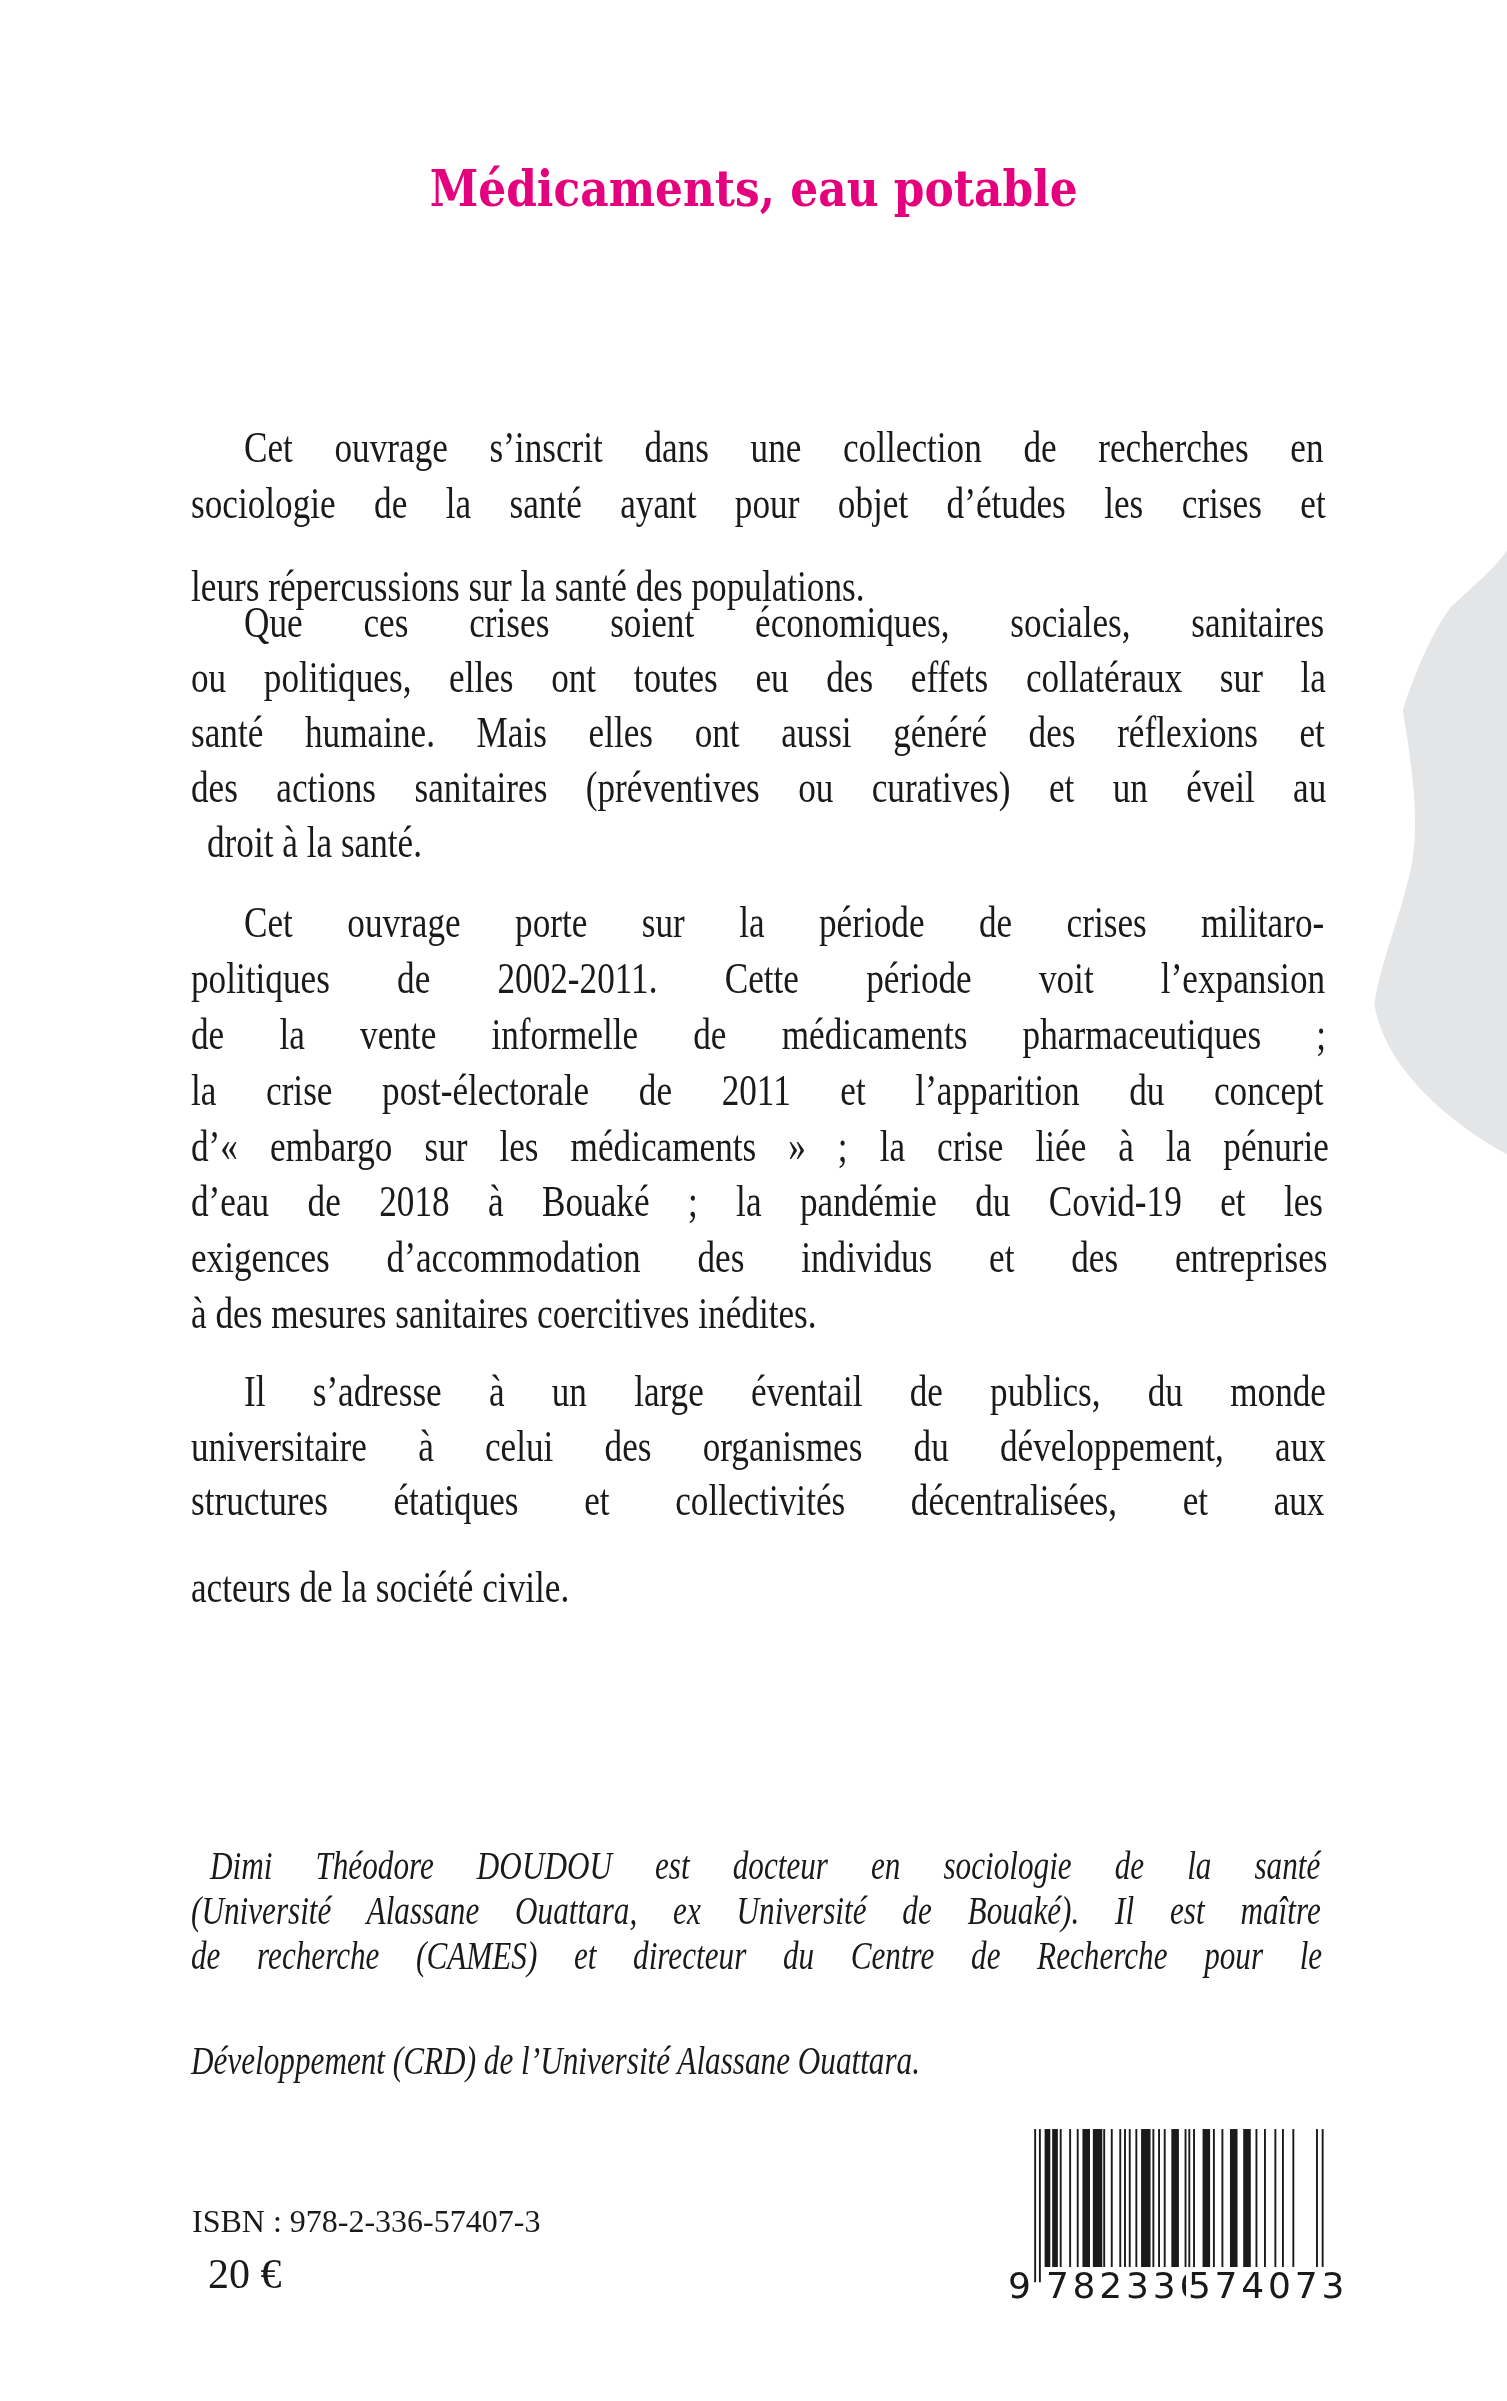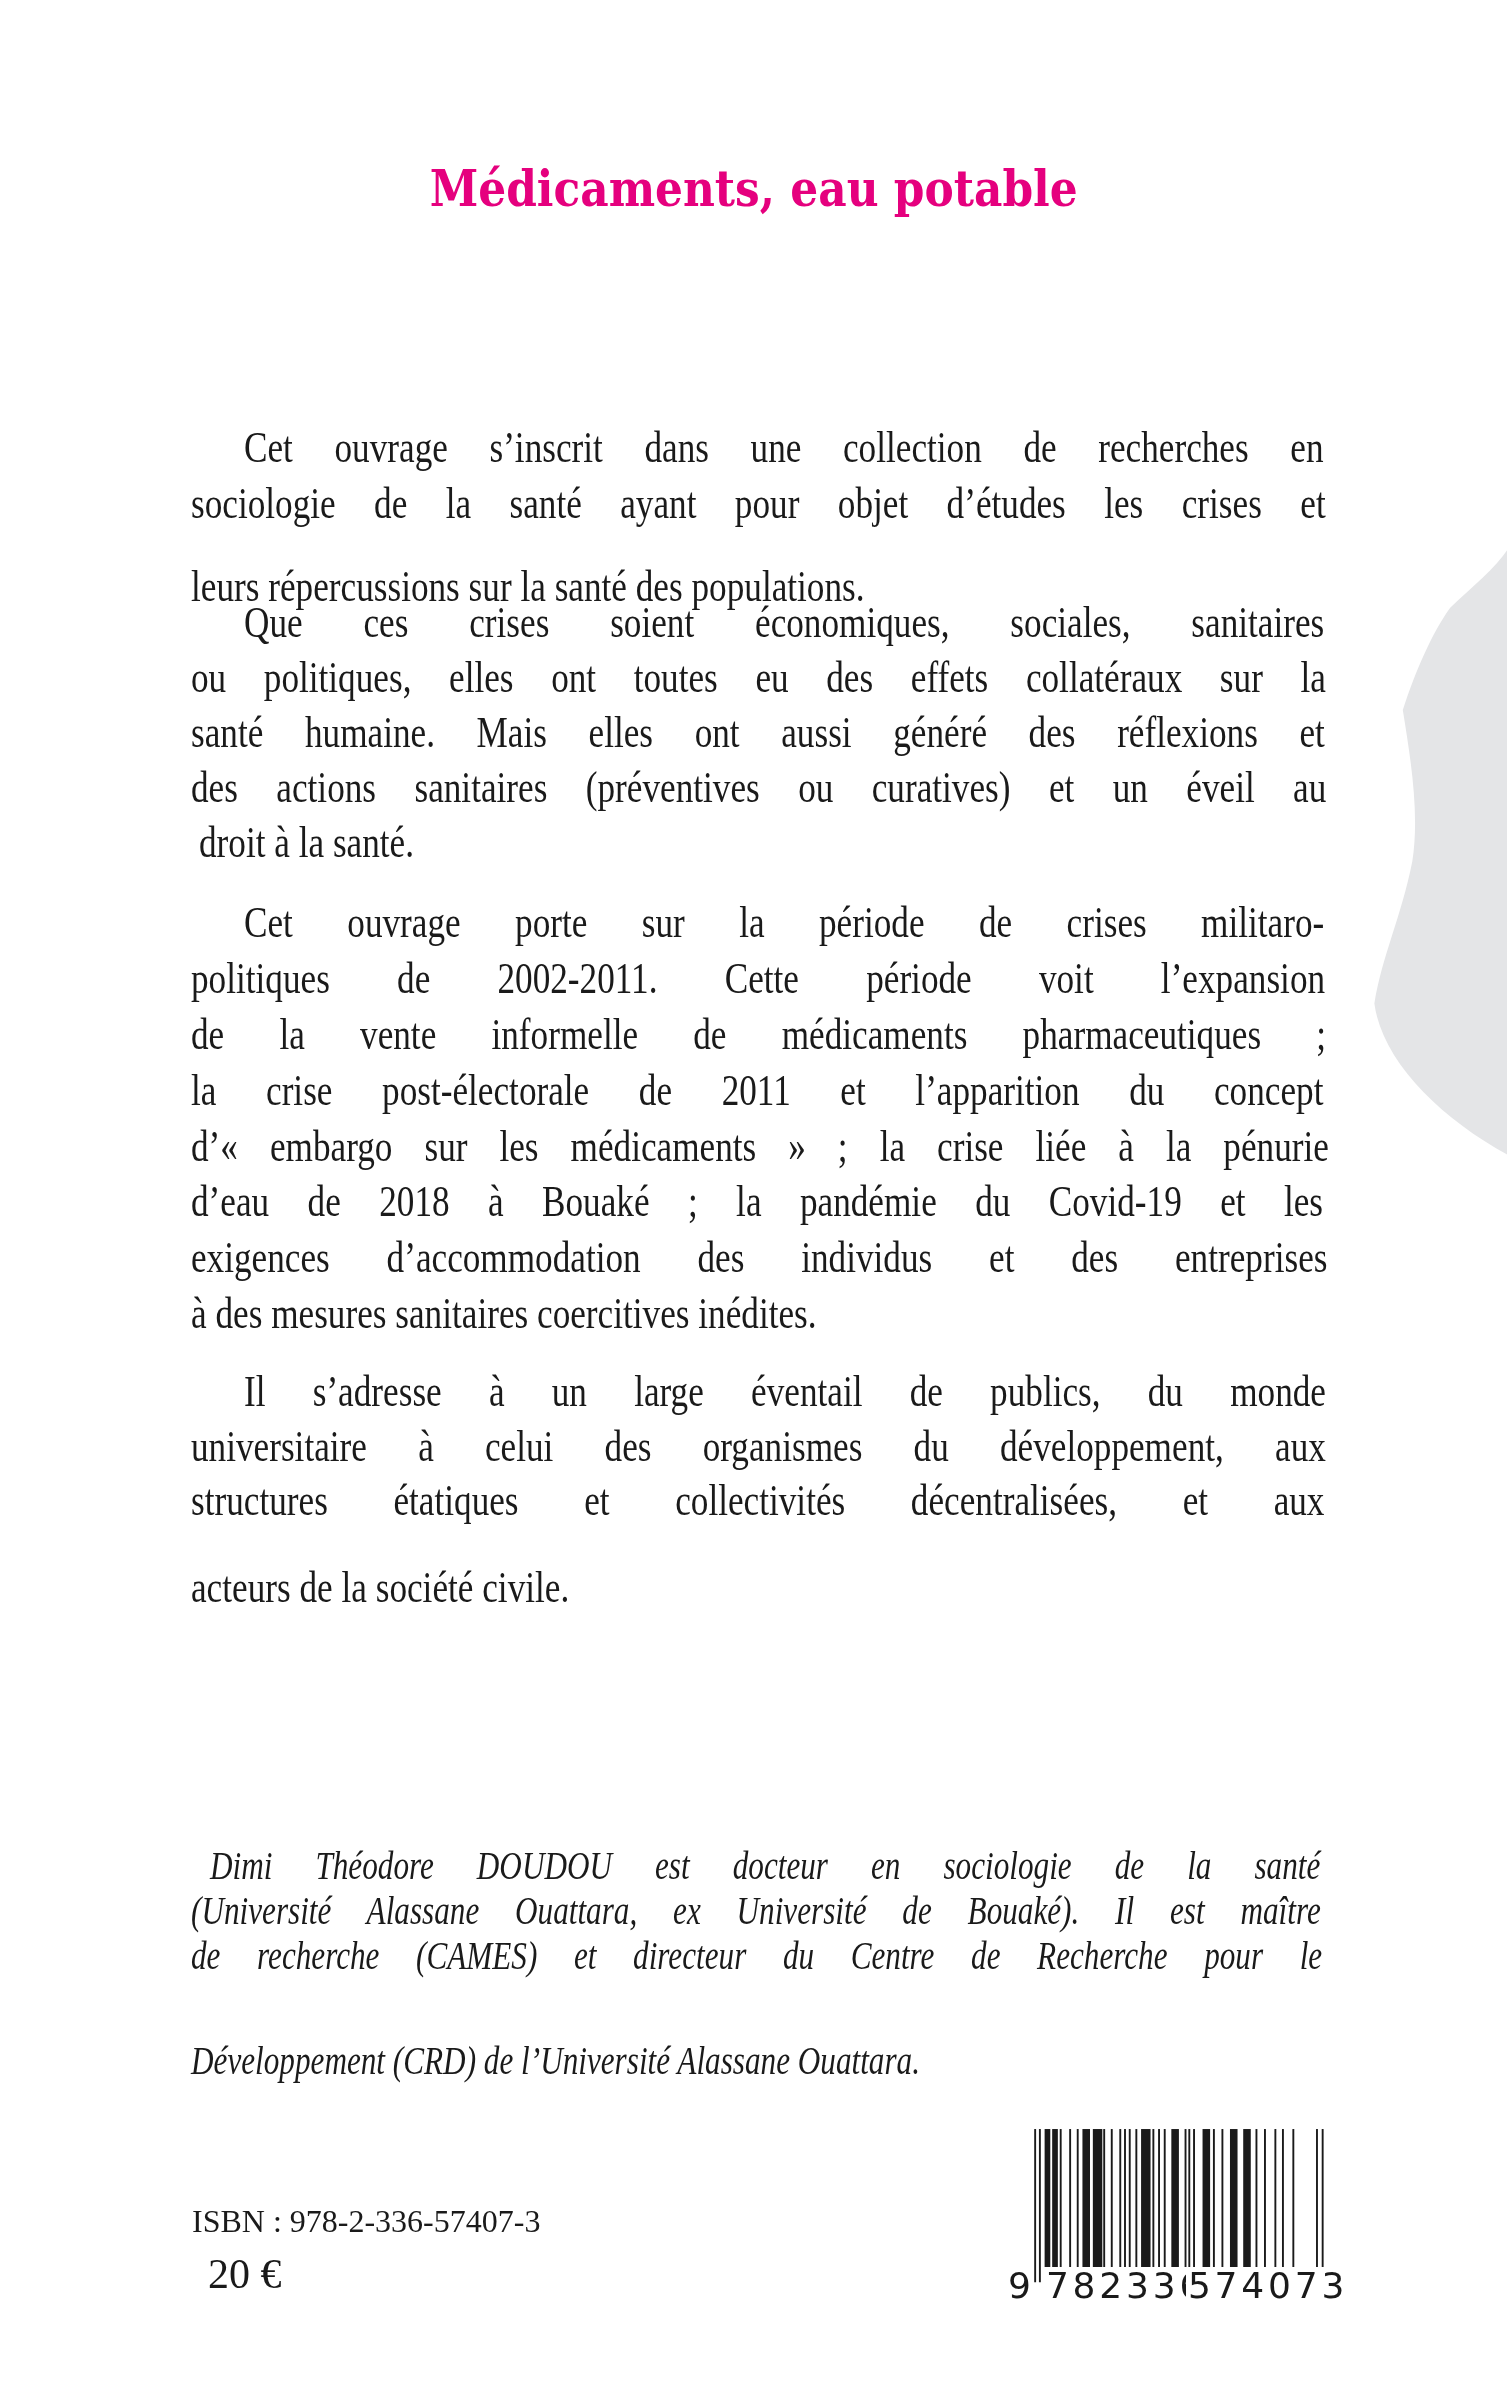--- a/index.html
+++ b/index.html
@@ -45,21 +45,21 @@
   </div>
 
   <div class="body-block" id="blurb" style="top:0;">
       <div class="line" style="top: 420px; left: 53px;"><span class="scaler" style="transform: scaleX(0.8); word-spacing: 41px;">Cet ouvrage s’inscrit dans une collection de recherches en</span></div>
       <div class="line" style="top: 476px; left: 0px;"><span class="scaler" style="transform: scaleX(0.8); word-spacing: 37px;">sociologie de la santé ayant pour objet d’études les crises et</span></div>
       <div class="line" style="top: 531px; left: 0px; margin-top: 28px;"><span class="scaler" style="transform: scaleX(0.8);">leurs répercussions sur la santé des populations.</span></div>
       <div class="line" style="top: 595px; left: 53px;"><span class="scaler" style="transform: scaleX(0.8); word-spacing: 65px;">Que ces crises soient économiques, sociales, sanitaires</span></div>
       <div class="line" style="top: 650px; left: 0px;"><span class="scaler" style="transform: scaleX(0.8); word-spacing: 36px;">ou politiques, elles ont toutes eu des effets collatéraux sur la</span></div>
       <div class="line" style="top: 705px; left: 0px;"><span class="scaler" style="transform: scaleX(0.8); word-spacing: 41px;">santé humaine. Mais elles ont aussi généré des réflexions et</span></div>
       <div class="line" style="top: 760px; left: 0px;"><span class="scaler" style="transform: scaleX(0.8); word-spacing: 37px;">des actions sanitaires (préventives ou curatives) et un éveil au</span></div>
-      <div class="line" style="top: 815px; left: 8px;"><span class="scaler" style="transform: scaleX(0.8);">droit à la santé.</span></div>
+      <div class="line" style="top: 815px; left: 16px;"><span class="scaler" style="transform: scaleX(0.8);">droit à la santé.</span></div>
       <div class="line" style="top: 895px; left: 53px;"><span class="scaler" style="transform: scaleX(0.8); word-spacing: 57px;">Cet ouvrage porte sur la période de crises militaro-</span></div>
       <div class="line" style="top: 951px; left: 0px;"><span class="scaler" style="transform: scaleX(0.8); word-spacing: 73px;">politiques de 2002-2011. Cette période voit l’expansion</span></div>
       <div class="line" style="top: 1007px; left: 0px;"><span class="scaler" style="transform: scaleX(0.8); word-spacing: 58px;">de la vente informelle de médicaments pharmaceutiques ;</span></div>
       <div class="line" style="top: 1063px; left: 0px;"><span class="scaler" style="transform: scaleX(0.8); word-spacing: 51px;">la crise post-électorale de 2011 et l’apparition du concept</span></div>
       <div class="line" style="top: 1119px; left: 0px;"><span class="scaler" style="transform: scaleX(0.8); word-spacing: 29px;">d’« embargo sur les médicaments » ; la crise liée à la pénurie</span></div>
       <div class="line" style="top: 1174px; left: 0px;"><span class="scaler" style="transform: scaleX(0.8); word-spacing: 37px;">d’eau de 2018 à Bouaké ; la pandémie du Covid-19 et les</span></div>
       <div class="line" style="top: 1230px; left: 0px;"><span class="scaler" style="transform: scaleX(0.8); word-spacing: 60px;">exigences d’accommodation des individus et des entreprises</span></div>
       <div class="line" style="top: 1286px; left: 0px;"><span class="scaler" style="transform: scaleX(0.8);">à des mesures sanitaires coercitives inédites.</span></div>
       <div class="line" style="top: 1364px; left: 53px;"><span class="scaler" style="transform: scaleX(0.8); word-spacing: 48px;">Il s’adresse à un large éventail de publics, du monde</span></div>
       <div class="line" style="top: 1419px; left: 0px;"><span class="scaler" style="transform: scaleX(0.8); word-spacing: 53px;">universitaire à celui des organismes du développement, aux</span></div>

